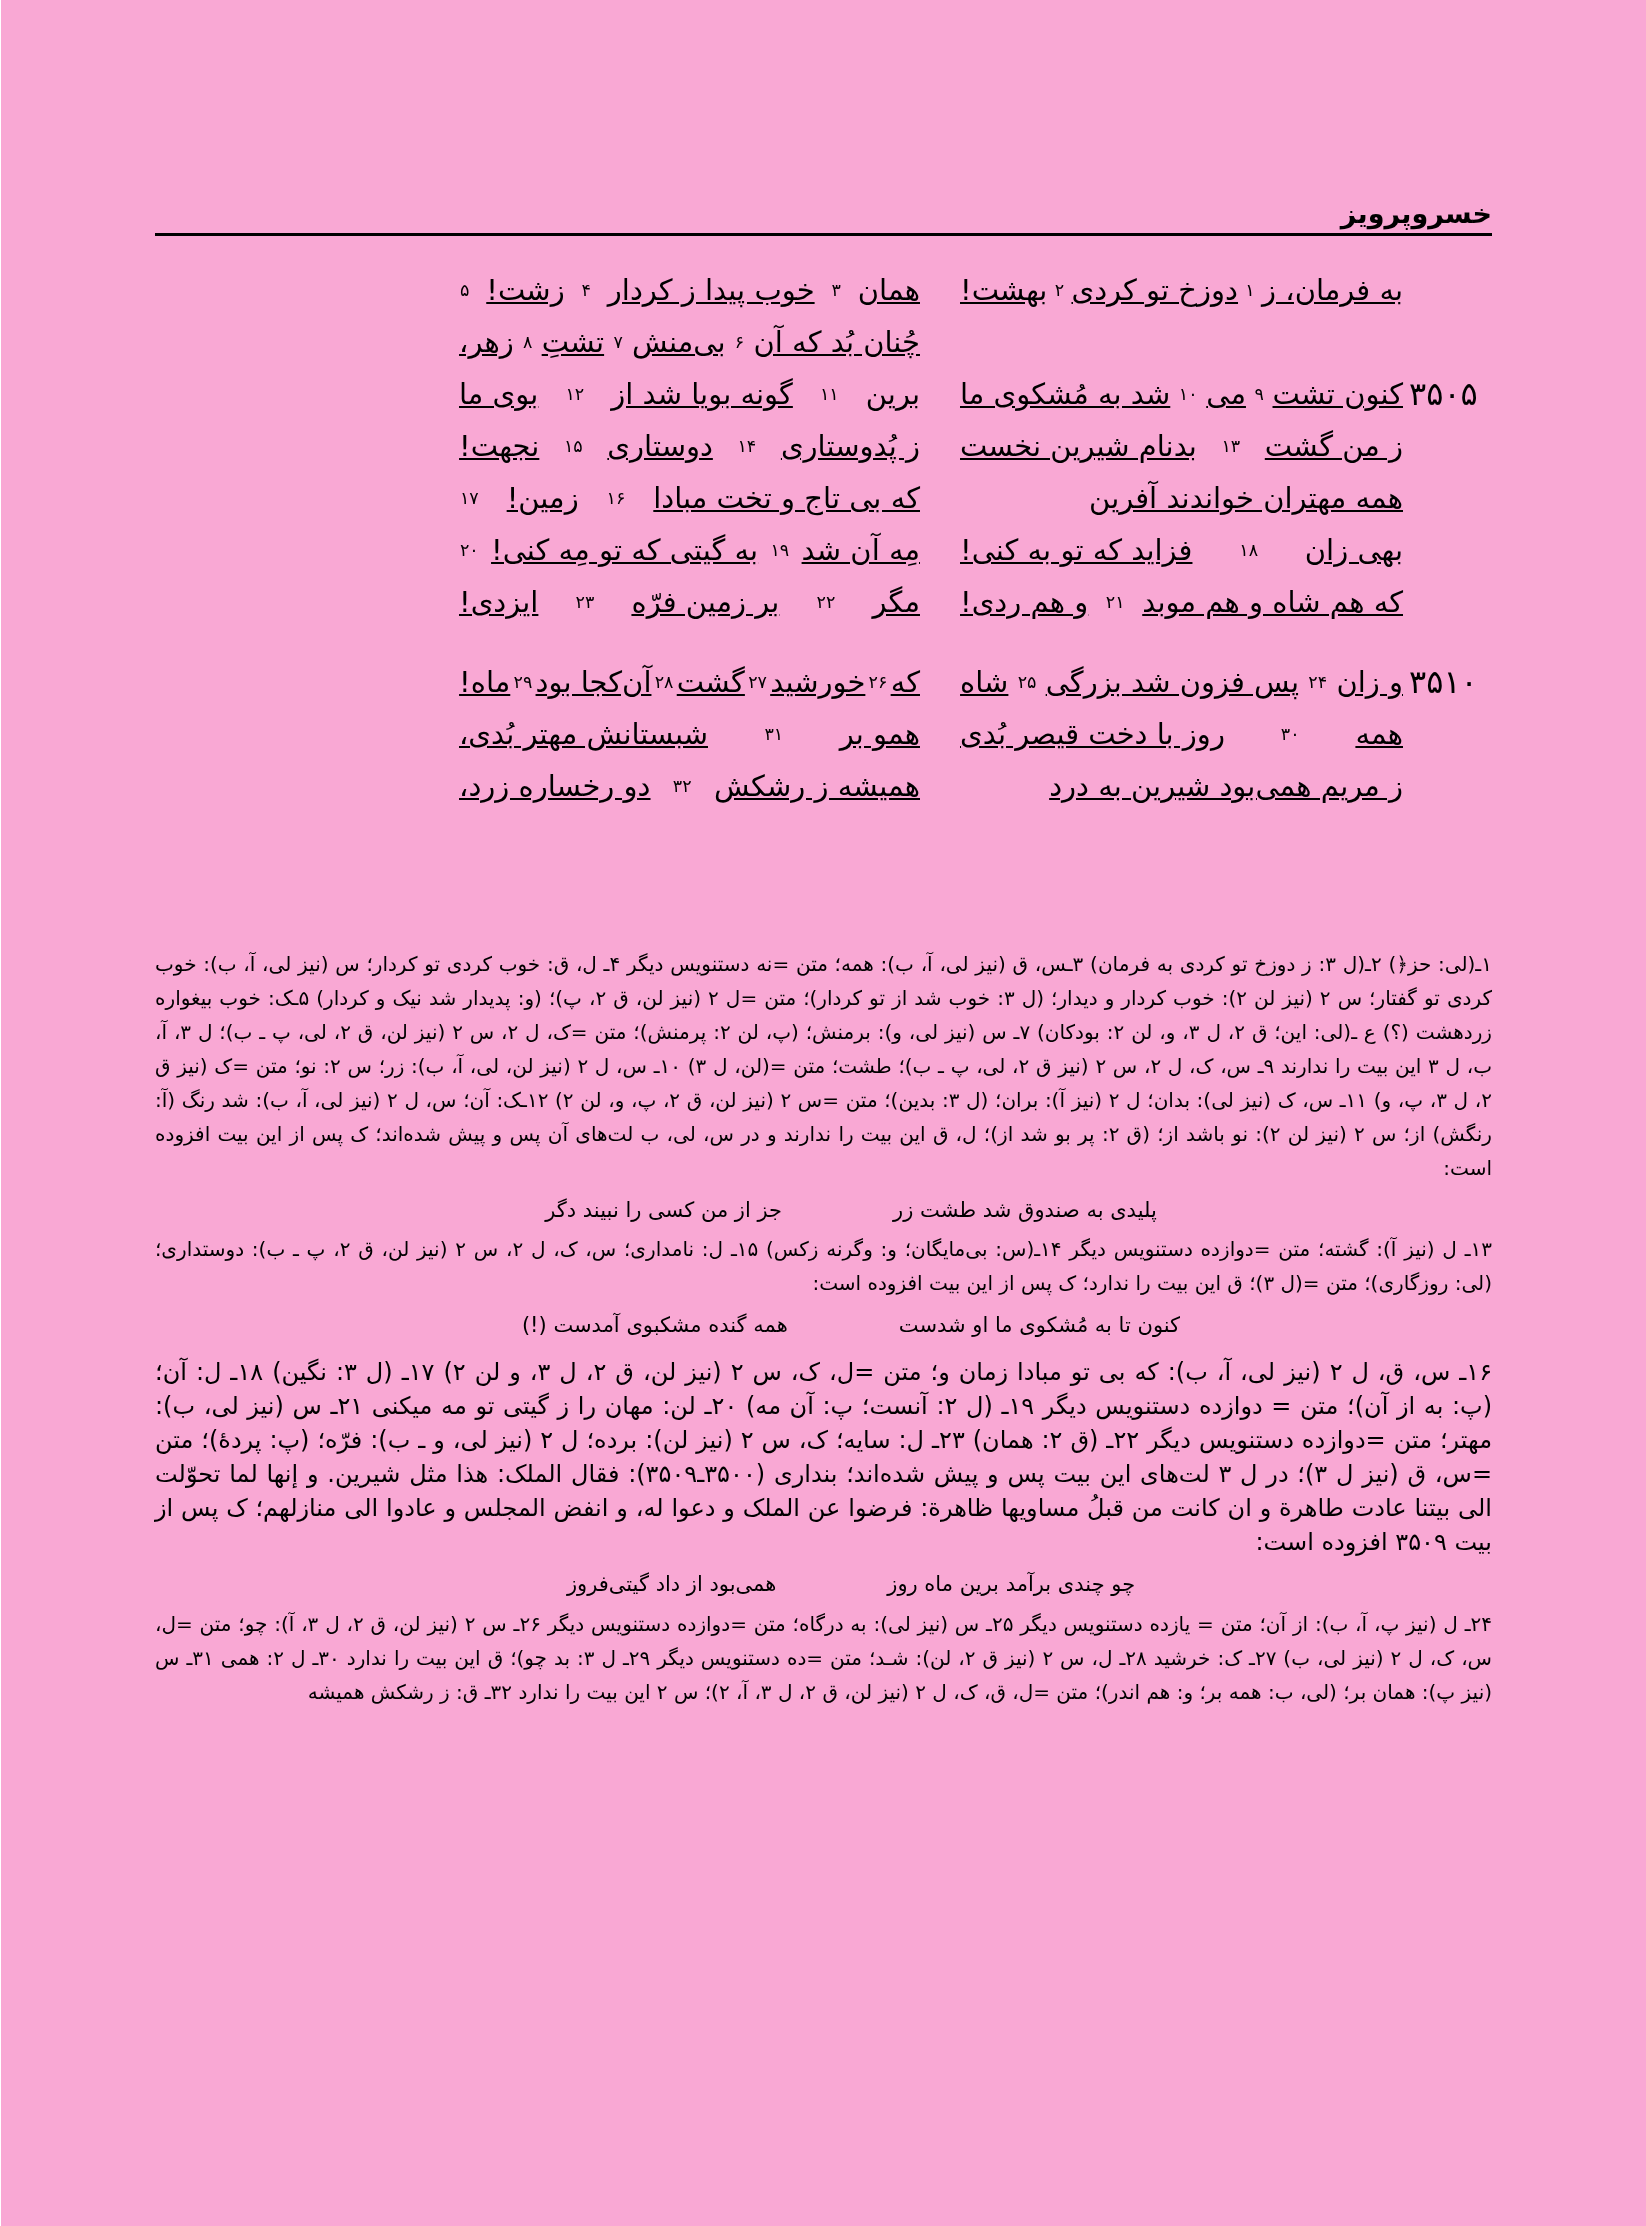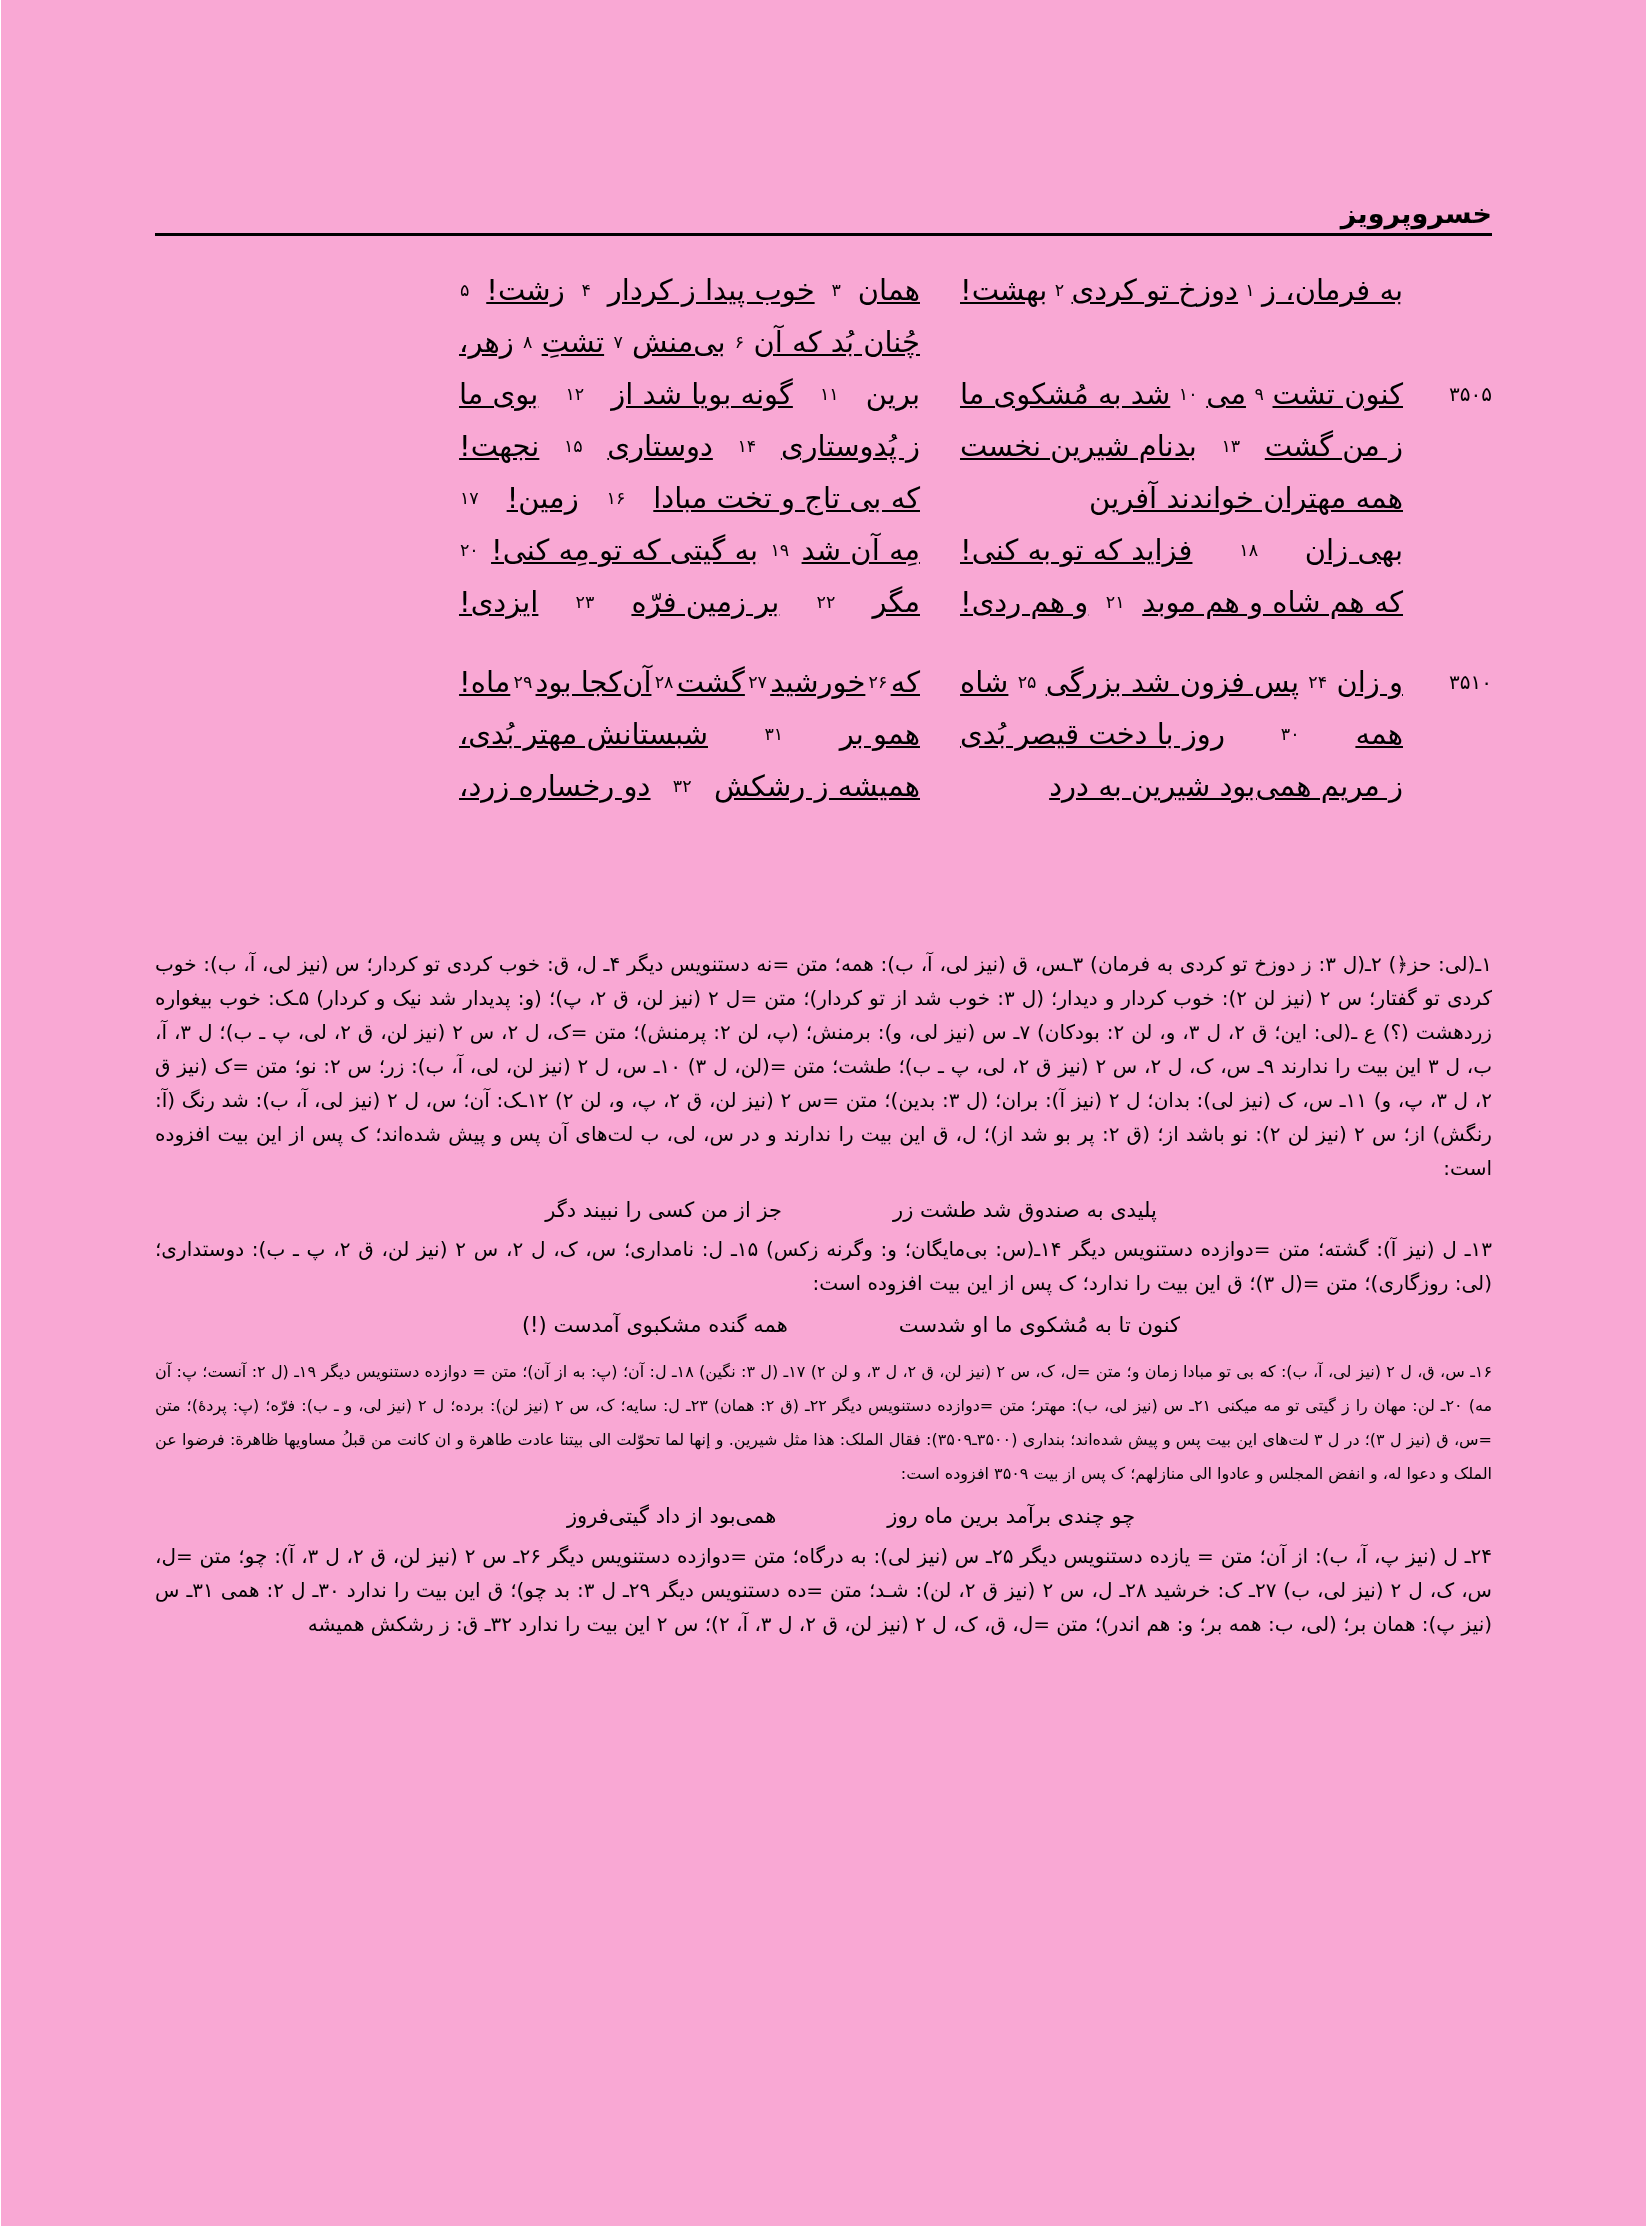--- a/index.html
+++ b/index.html
@@ -62,22 +62,22 @@
     position: relative;
     height: 52px;
     line-height: 52px;
     font-size: 29px;
   }
   .bayt-num {
     position: absolute;
     right: 0;
     top: 0;
     width: 83px;
-    text-align: right;
-    font-size: 20px;
+    text-align: left;
+    font-size: 32px;
     letter-spacing: 0.5px;
   }
   .hemistich {
     position: absolute;
     top: 0;
     height: 52px;
     white-space: nowrap;
     display: flex;
     justify-content: space-between;
     align-items: center;
@@ -121,21 +121,21 @@
     display: flex;
     justify-content: center;
     gap: 111px;
     font-size: 21px;
     line-height: 42px;
     margin: 3.7px 0 1.8px 0;
     padding-left: 55px;
   }
   .inserted-bayt span { white-space: nowrap; }
 
-  .arabic-run { font-size: 16px; margin-top: 9px; }
+  .arabic-run { font-size: 24px; margin-top: 9px; }
 
   
   .folio {
     position: absolute;
     bottom: 79px;
     right: 0;
     left: 0;
     text-align: center;
     font-size: 25px;
     font-weight: bold;

